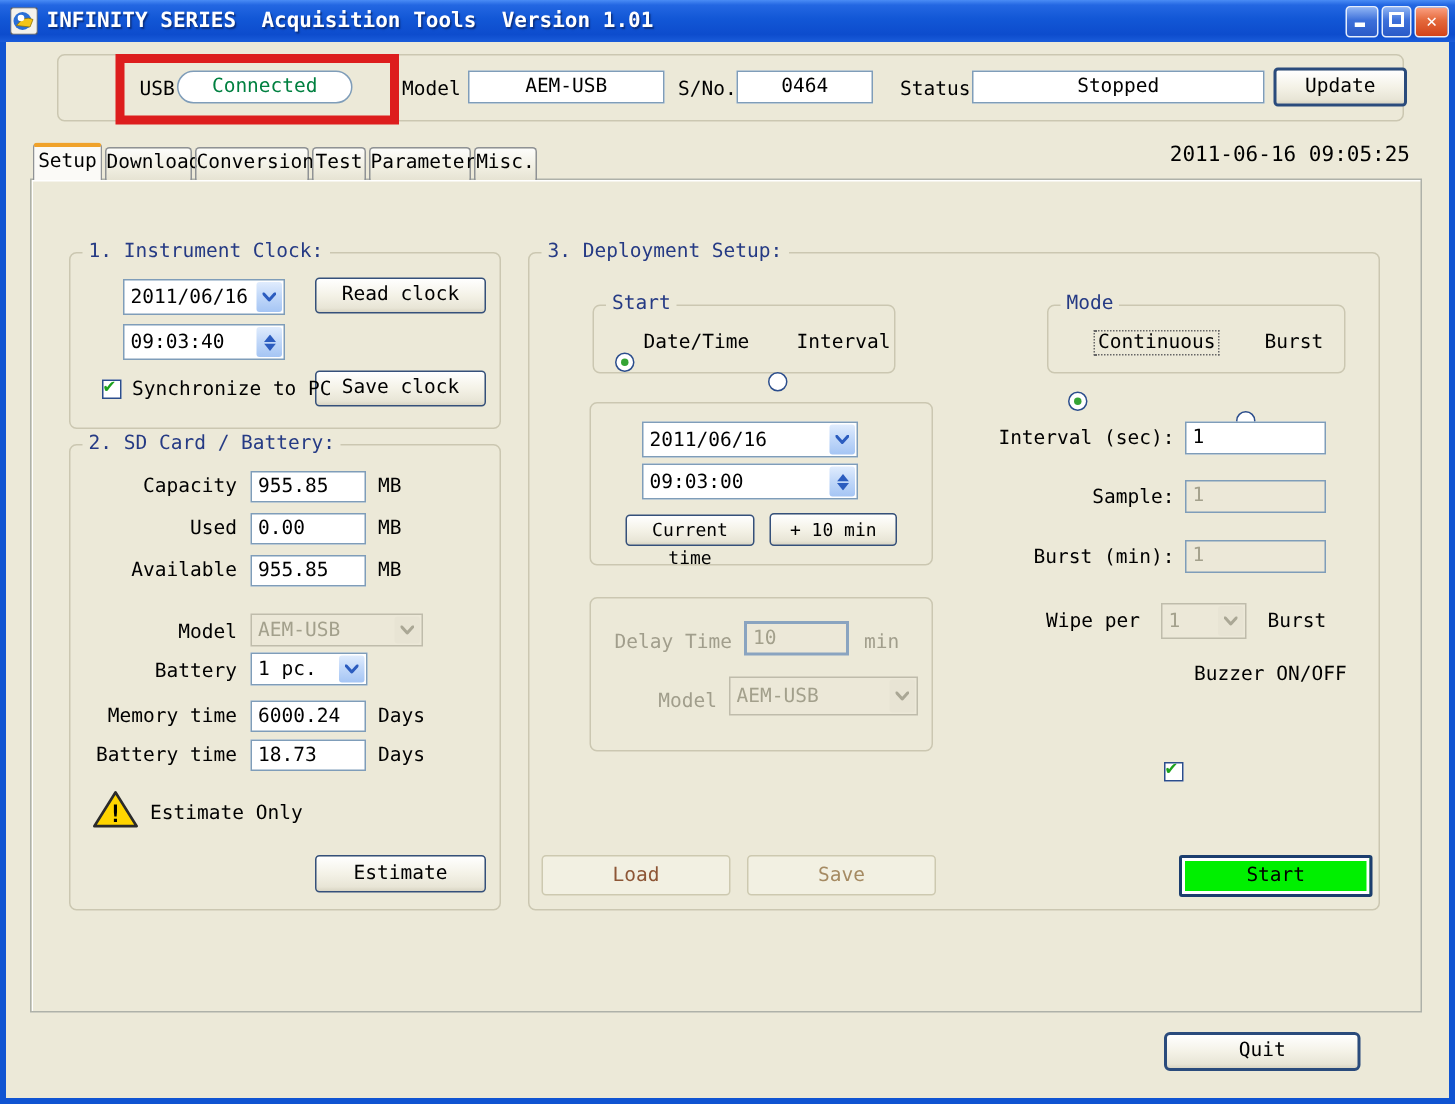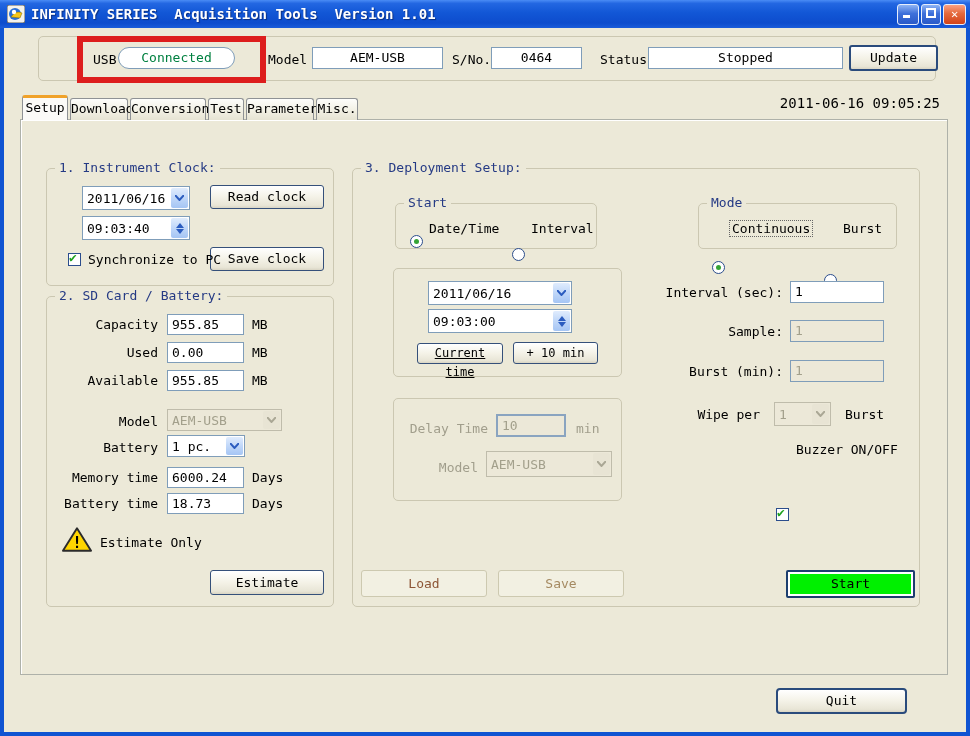--- a/index.html
+++ b/index.html
@@ -234,21 +234,21 @@
     <span class="txt">09:03:00</span>
     <span class="spin-btns">
       <svg width="8" height="5" viewBox="0 0 8 5">
           <path d="M4 0 L8 5 L0 5 Z" fill="#2b5cbf"></path>
         </svg>
       <svg width="8" height="5" viewBox="0 0 8 5">
           <path d="M0 0 L8 0 L4 5 Z" fill="#2b5cbf"></path>
         </svg>
     </span>
   </div>
-  <div class="abs btn" style="left:417px;top:343px;width:86px;height:21px;line-height:19px;font-size:12px;z-index:3;text-decoration:underline;">Current time</div>
+  <div class="abs btn" style="left:417px;top:343px;width:86px;height:21px;line-height:19px;font-size:12px;z-index:3;">Current time</div>
   <div class="abs btn" style="left:513px;top:342px;width:85px;height:22px;line-height:20px;font-size:12px;z-index:3;">+ 10 min</div>
 
   <div class="abs groupbox" style="left:393px;top:398px;width:229px;height:103px;z-index:2;"></div>
   <div class="abs lbl-r dis-lbl" style="left:396px;top:421px;width:92px;z-index:3;">Delay Time</div>
   <div class="abs inbox dis" style="left:496px;top:414px;width:70px;height:23px;border:2px solid #8aa4c0;z-index:3;">10</div>
   <div class="abs lbl dis-lbl" style="left:576px;top:421px;z-index:3;">min</div>
   <div class="abs lbl-r dis-lbl" style="left:396px;top:460px;width:82px;z-index:3;">Model</div>
   <div class="abs combo dis" style="left:486px;top:451px;width:126px;height:26px;z-index:3;">
     <span class="txt">AEM-USB</span>
     <span class="combo-btn">

